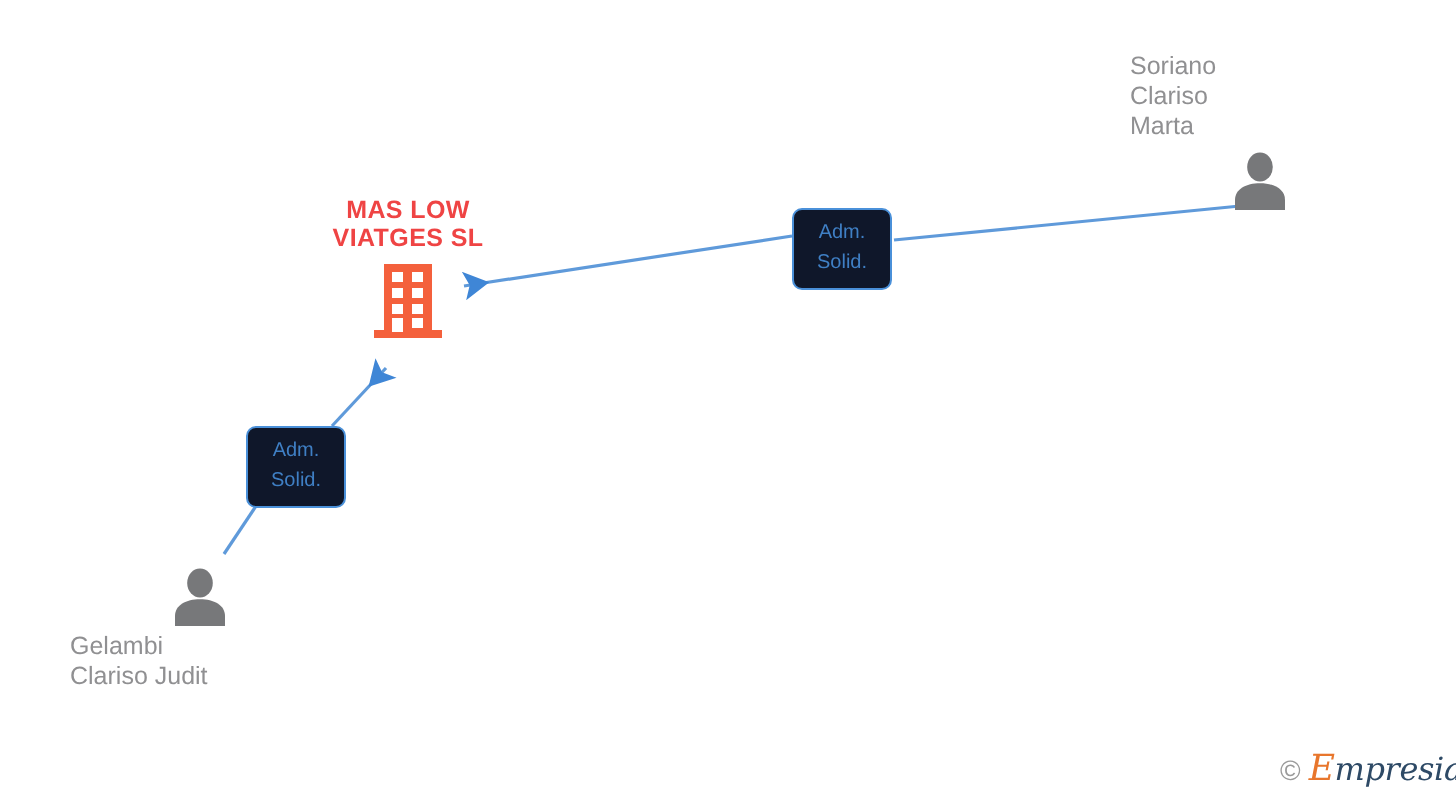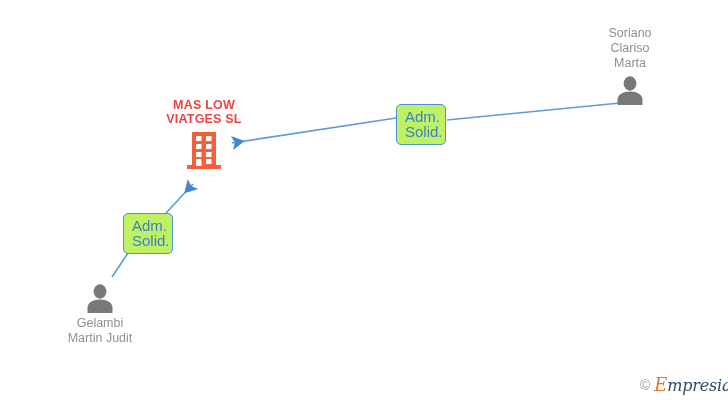--- a/index.html
+++ b/index.html
@@ -44,21 +44,21 @@
     margin: 6px auto 0;
     width: 34px;
     height: 38px;
     display: block;
   }
 
   
   .person-node {
     position: absolute;
     width: 130px;
-    text-align: center;
+    text-align: left;
   }
   .person-node.top-right { left: 565px; top: 26px; }
   .person-node.bottom-left { left: 35px; top: 283px; }
 
   .person-name {
     font-size: 12.5px;
     color: #909092;
     line-height: 15px;
     white-space: pre-line;
   }
@@ -69,23 +69,23 @@
     margin: 0 auto;
   }
   .person-node.top-right .person-icon { margin-top: 4px; }
   .person-node.bottom-left .person-name { margin-top: 3px; }
 
   
   .rel-label {
     position: absolute;
     border: 1.4px solid #4a90d9;
     border-radius: 5px;
-    background: #bef264;
+    background: #0f172a;
     color: #3f7fc4;
-    font-size: 15px;
+    font-size: 10px;
     line-height: 15px;
     text-align: center;
     padding: 4px 8px 5px;
     white-space: pre-line;
     box-sizing: border-box;
   }
   .rel-label.r1 { left: 396px; top: 104px; width: 50px; }
   .rel-label.r2 { left: 123px; top: 213px; width: 50px; }
 
   
@@ -162,21 +162,21 @@
       <path d="M2.5,30 L2.5,25 C2.5,19.6 8,16.6 15,16.6 C22,16.6 27.5,19.6 27.5,25 L27.5,30 Z" fill="#77787a"></path>
     </svg>
   </div>
 
   <div class="person-node bottom-left">
     <svg class="person-icon" viewBox="0 0 30 30" xmlns="http://www.w3.org/2000/svg">
       <ellipse cx="15" cy="8.5" rx="6.4" ry="7.2" fill="#77787a"></ellipse>
       <path d="M2.5,30 L2.5,25 C2.5,19.6 8,16.6 15,16.6 C22,16.6 27.5,19.6 27.5,25 L27.5,30 Z" fill="#77787a"></path>
     </svg>
     <div class="person-name">Gelambi
-Martin Judit</div>
+Clariso Judit</div>
   </div>
 
   <div class="rel-label r1">Adm.
 Solid.</div>
   <div class="rel-label r2">Adm.
 Solid.</div>
 
   <div class="watermark">
     <span class="wm-c">©</span>
     <span class="wm-word"><span class="e">E</span><span>mpresia</span></span>

